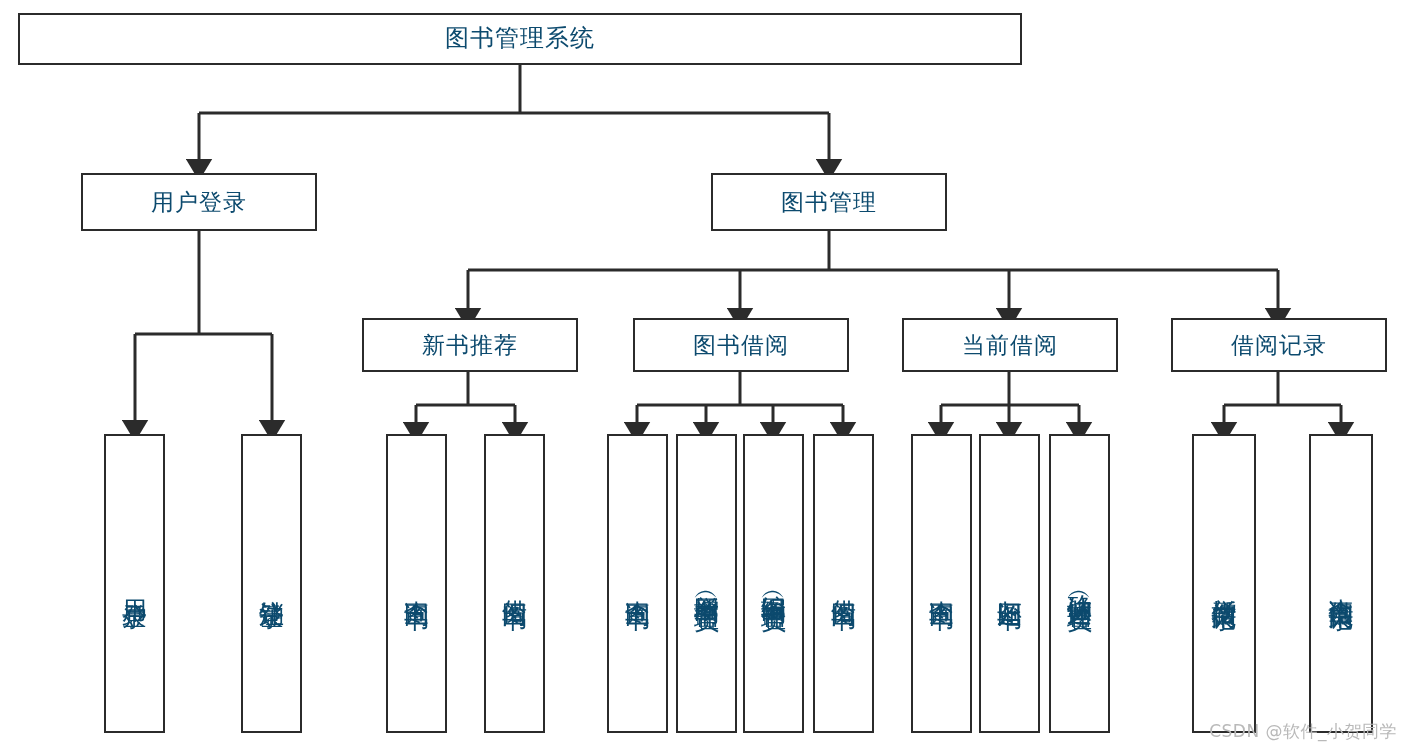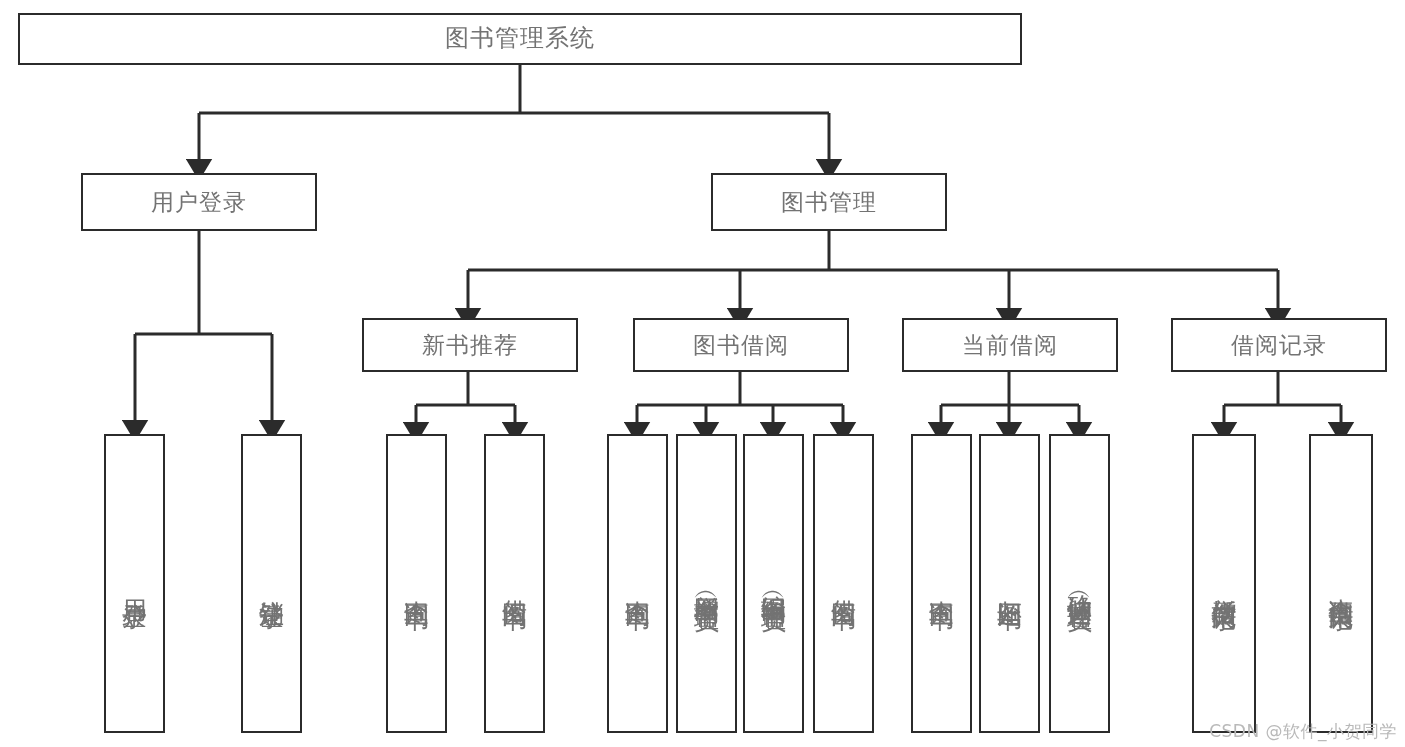--- a/index.html
+++ b/index.html
@@ -22,21 +22,21 @@
     left: 0;
     top: 0;
     width: 1405px;
     height: 747px;
   }
   .node {
     position: absolute;
     box-sizing: border-box;
     border: 2.5px solid #2b2b2b;
     background: #ffffff;
-    color: #737373;
+    color: #0c4a6e;
     display: flex;
     align-items: center;
     justify-content: center;
     text-align: center;
     z-index: 2;
   }
   .node-h {
     font-size: 23px;
     line-height: 1.15;
     letter-spacing: 1px;

